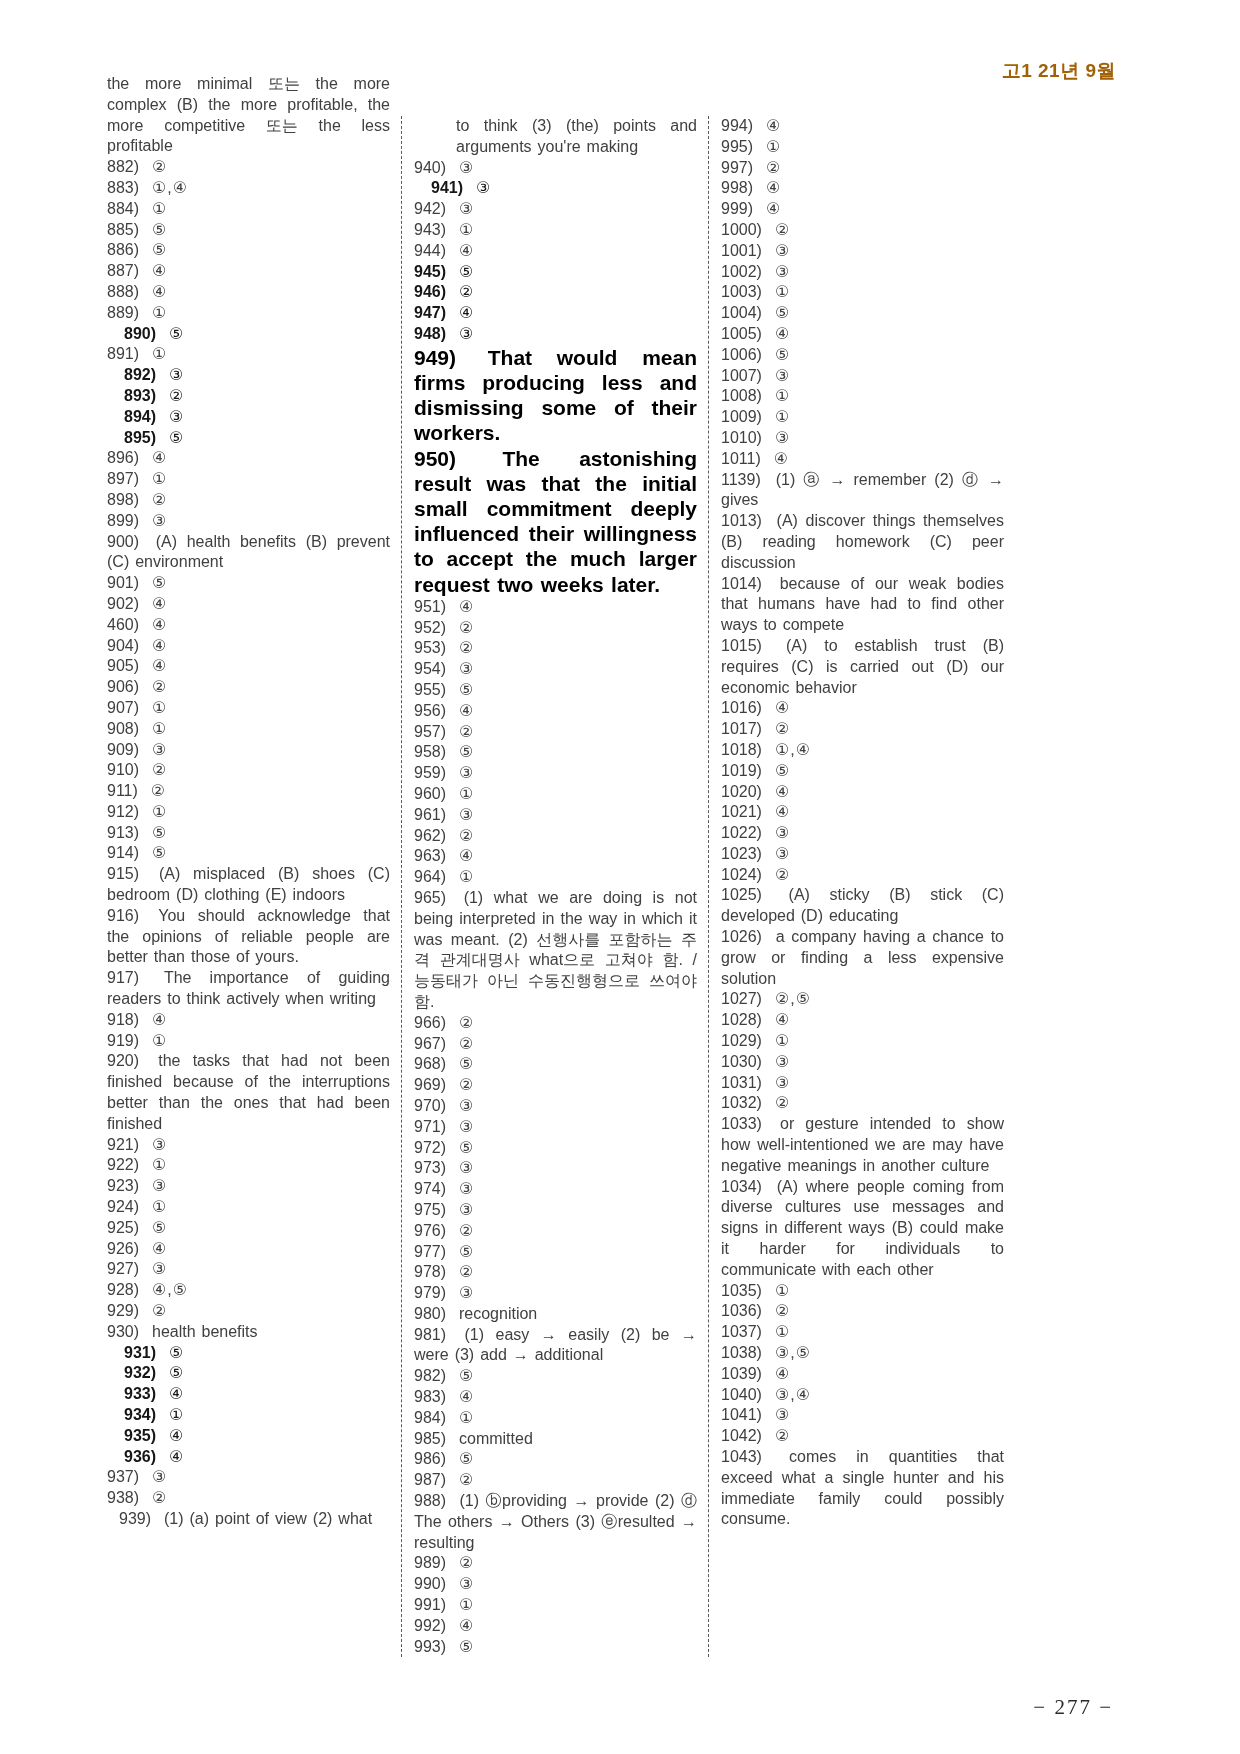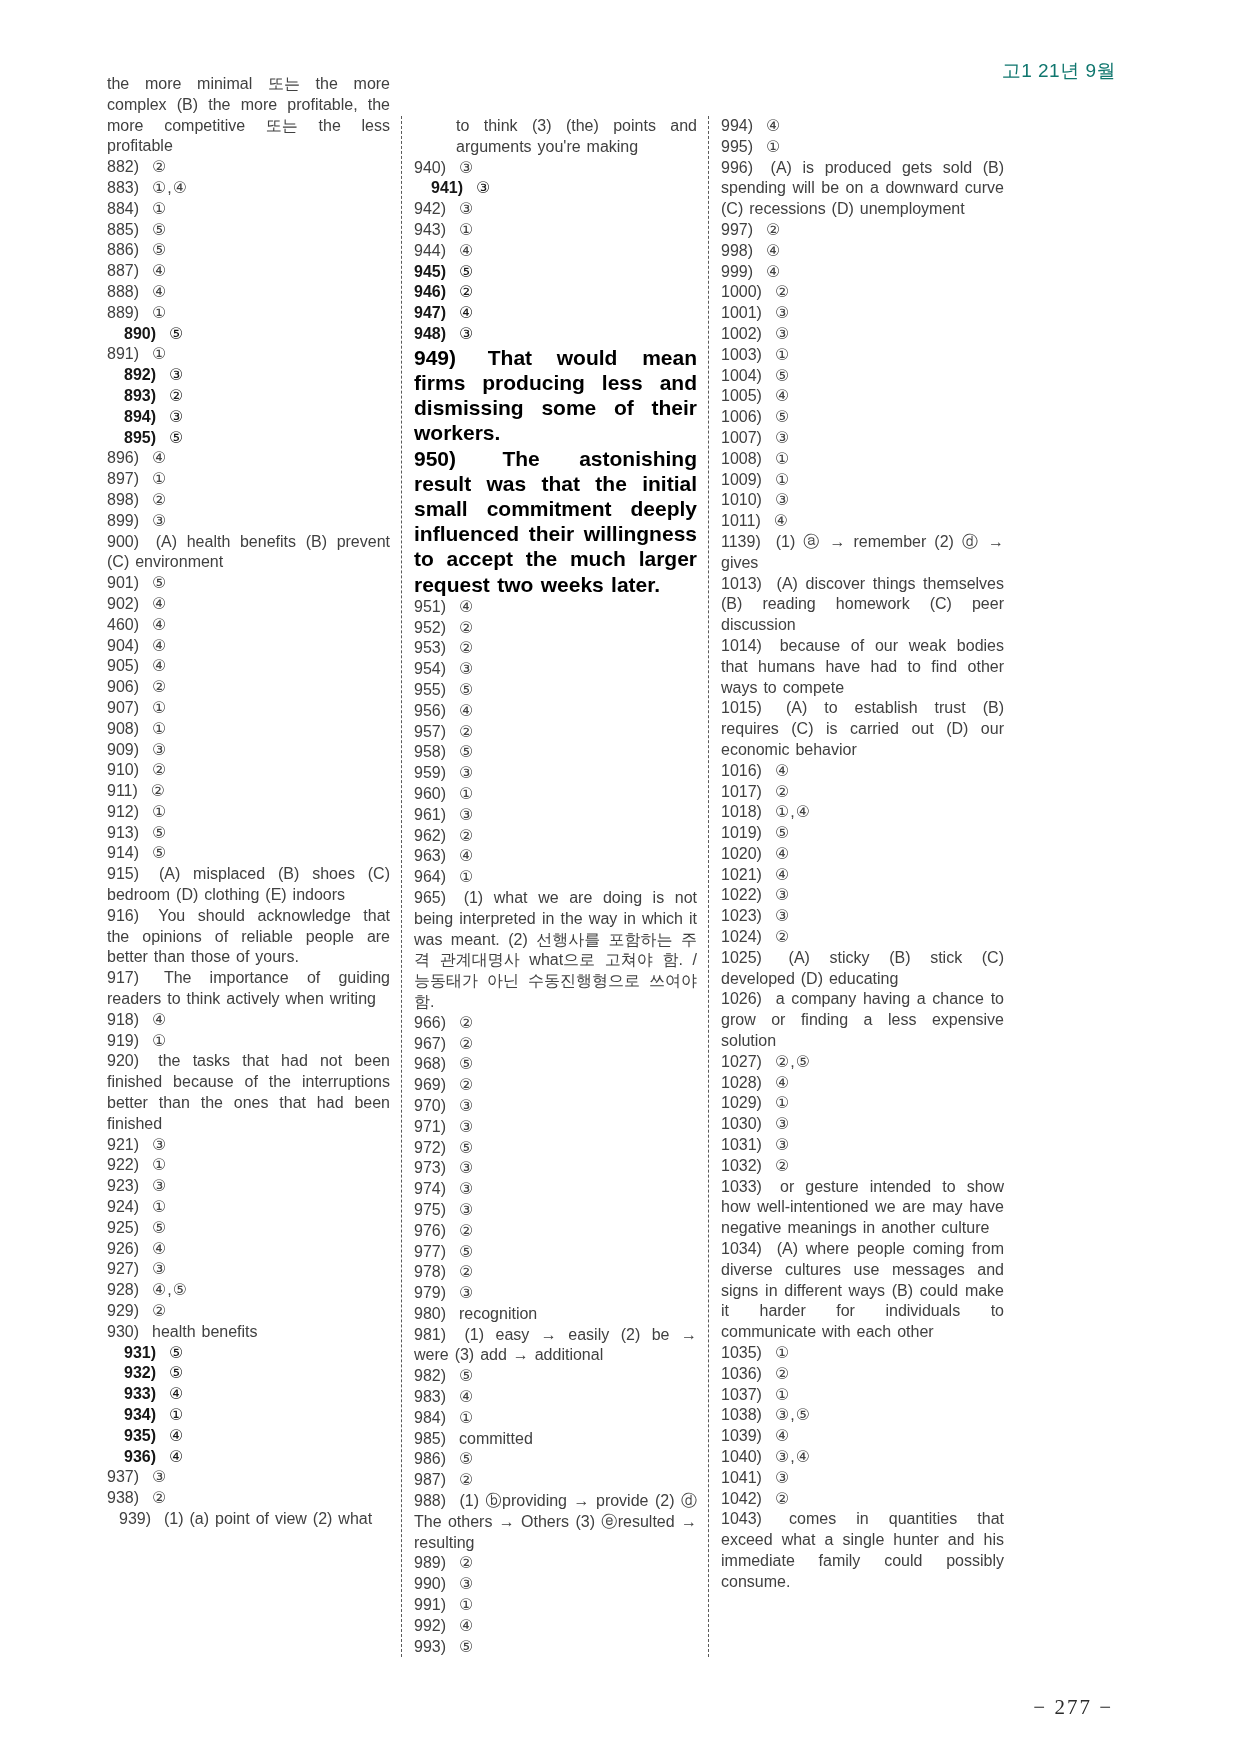--- a/index.html
+++ b/index.html
@@ -5,21 +5,21 @@
   html, body { margin: 0; padding: 0; }
   body {
     width: 1240px; height: 1754px;
     background: #ffffff;
     font-family: "Liberation Sans", "DejaVu Sans", sans-serif;
     position: relative;
     overflow: hidden;
   }
   .exam-header {
     position: absolute; top: 58px; right: 124px;
-    font-size: 19px; font-weight: normal; color: #0f766e;
+    font-size: 19px; font-weight: bold; color: #a16207;
     letter-spacing: 0.5px;
   }
   .content {
     position: absolute; left: 107px; top: 74px;
     display: flex; align-items: stretch;
   }
   .col { width: 283px; }
   .col.sep { border-left: 1px dashed #5a5a5a; margin-left: 11px; padding-left: 12px; margin-top: 42px; }
   .line {
     font-size: 16px; line-height: 20.8px; color: #404040;
@@ -160,21 +160,20 @@
       <div class="line para"><span class="num">988)</span> <span class="ans">(1) ⓑproviding → provide (2) ⓓ The others → Others (3) ⓔresulted → resulting</span></div>
       <div class="line"><span class="num">989)</span> <span class="circ">②</span></div>
       <div class="line"><span class="num">990)</span> <span class="circ">③</span></div>
       <div class="line"><span class="num">991)</span> <span class="circ">①</span></div>
       <div class="line"><span class="num">992)</span> <span class="circ">④</span></div>
       <div class="line"><span class="num">993)</span> <span class="circ">⑤</span></div>
     </div>
   <div class="col sep">
       <div class="line"><span class="num">994)</span> <span class="circ">④</span></div>
       <div class="line"><span class="num">995)</span> <span class="circ">①</span></div>
-      <div class="line para"><span class="num">996)</span> <span class="ans">(A) is produced gets sold (B) spending will be on a downward curve (C) recessions (D) unemployment</span></div>
       <div class="line"><span class="num">997)</span> <span class="circ">②</span></div>
       <div class="line"><span class="num">998)</span> <span class="circ">④</span></div>
       <div class="line"><span class="num">999)</span> <span class="circ">④</span></div>
       <div class="line"><span class="num">1000)</span> <span class="circ">②</span></div>
       <div class="line"><span class="num">1001)</span> <span class="circ">③</span></div>
       <div class="line"><span class="num">1002)</span> <span class="circ">③</span></div>
       <div class="line"><span class="num">1003)</span> <span class="circ">①</span></div>
       <div class="line"><span class="num">1004)</span> <span class="circ">⑤</span></div>
       <div class="line"><span class="num">1005)</span> <span class="circ">④</span></div>
       <div class="line"><span class="num">1006)</span> <span class="circ">⑤</span></div>

